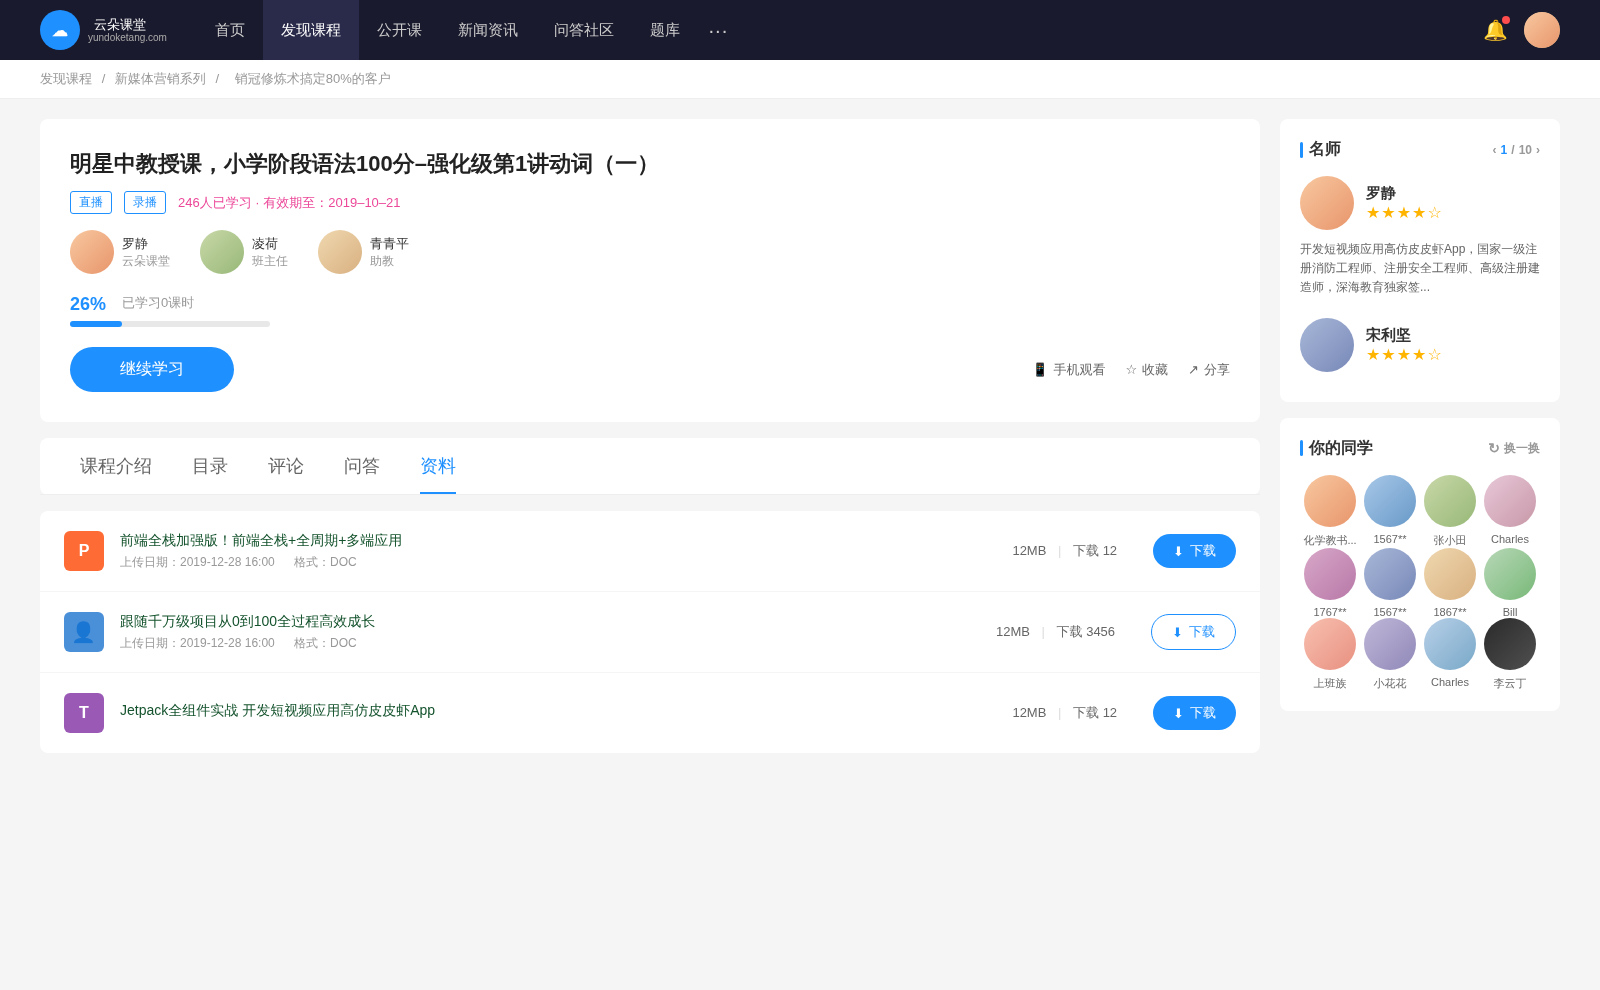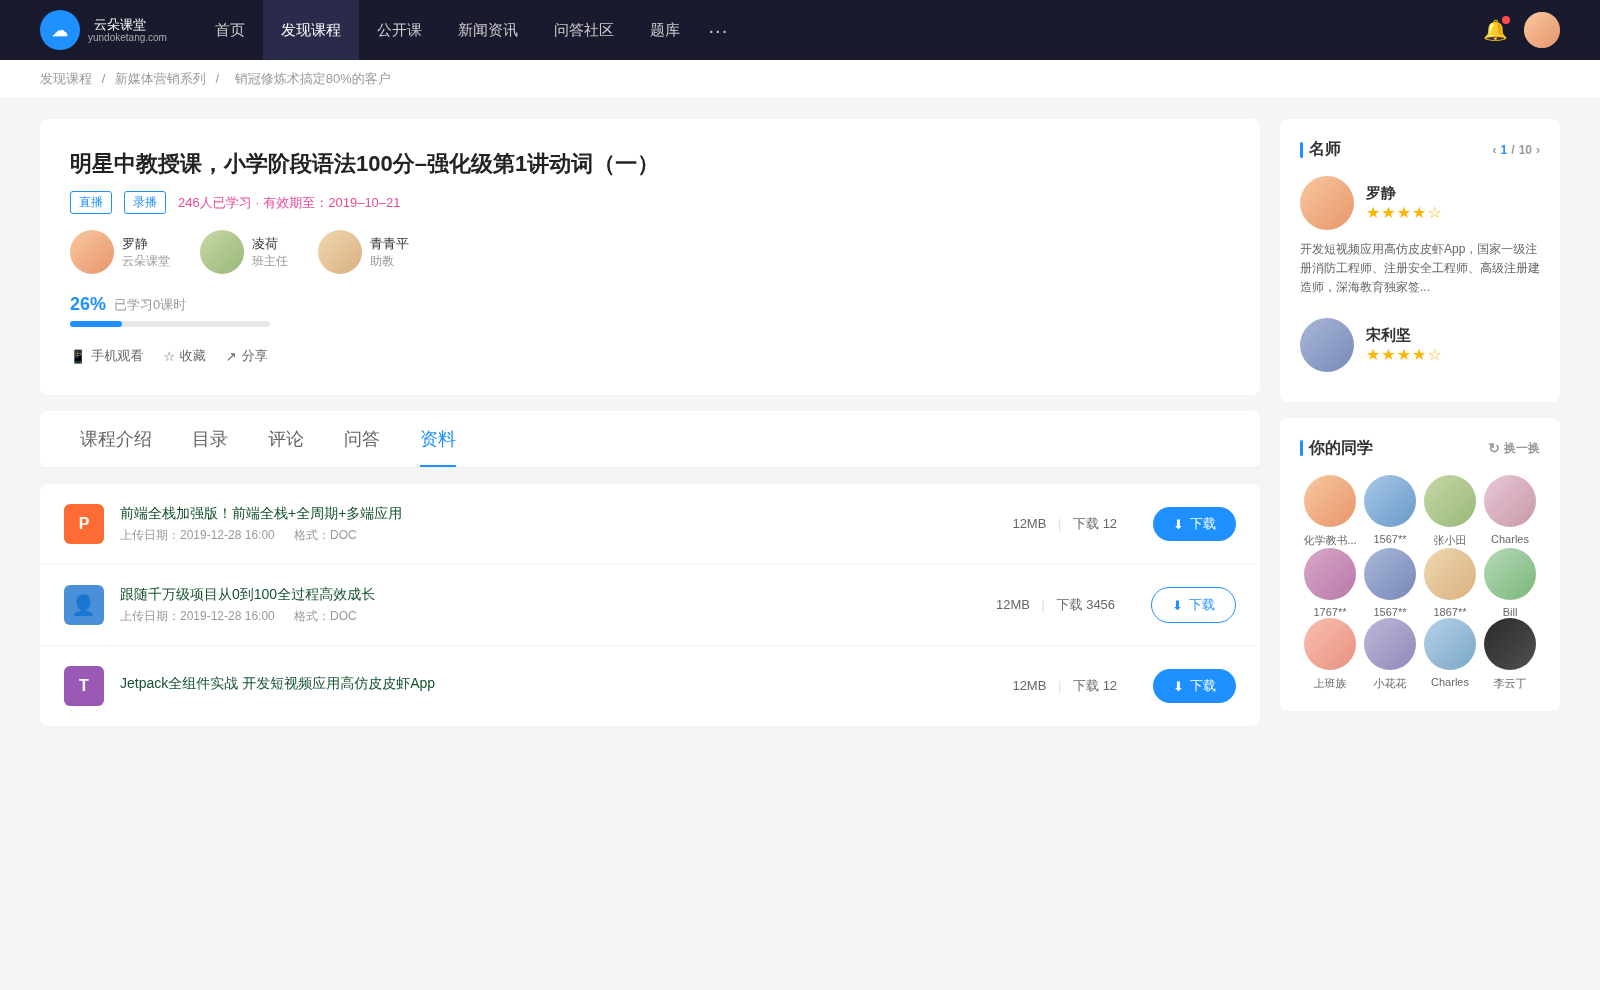--- a/index.html
+++ b/index.html
@@ -44,21 +44,21 @@
     
     .teachers-row { display: flex; align-items: center; gap: 30px; margin-bottom: 20px; }
     .teacher-item { display: flex; align-items: center; gap: 8px; }
     .teacher-avatar { width: 44px; height: 44px; border-radius: 50%; overflow: hidden; }
     .teacher-info { font-size: 13px; }
     .teacher-name { font-weight: 500; color: #333; }
     .teacher-role { color: #999; font-size: 12px; }
 
     
     .progress-section { margin-bottom: 20px; }
-    .progress-label { display: flex; align-items: center; gap: 8px; margin-bottom: 6px; }
+    .progress-label { display: flex; gap: 16px; margin-bottom: 6px; }
     .progress-pct { color: #1e90ff; font-size: 18px; font-weight: bold; }
     .progress-desc { color: #999; font-size: 13px; }
     .progress-bar-bg { height: 6px; background: #e8e8e8; border-radius: 3px; width: 200px; }
     .progress-bar-fill { height: 100%; background: #1e90ff; border-radius: 3px; }
 
     
     .action-row { display: flex; align-items: center; justify-content: space-between; }
     .btn-continue { background: #1e90ff; color: white; border: none; border-radius: 25px; padding: 12px 50px; font-size: 16px; cursor: pointer; }
     .btn-actions { display: flex; align-items: center; gap: 20px; }
     .btn-action { display: flex; align-items: center; gap: 5px; color: #666; cursor: pointer; font-size: 13px; background: none; border: none; }
@@ -205,20 +205,21 @@
         <div class="progress-label">
           <span class="progress-pct">26%</span>
           <span class="progress-desc">已学习0课时</span>
         </div>
         <div class="progress-bar-bg">
           <div class="progress-bar-fill" style="width:26%;"></div>
         </div>
       </div>
 
       <div class="action-row">
+        <button class="btn-continue">继续学习</button>
         <div class="btn-actions">
           <button class="btn-action">
             <span>📱</span>
             <span>手机观看</span>
           </button>
           <button class="btn-action">
             <span>☆</span>
             <span>收藏</span>
           </button>
           <button class="btn-action">

